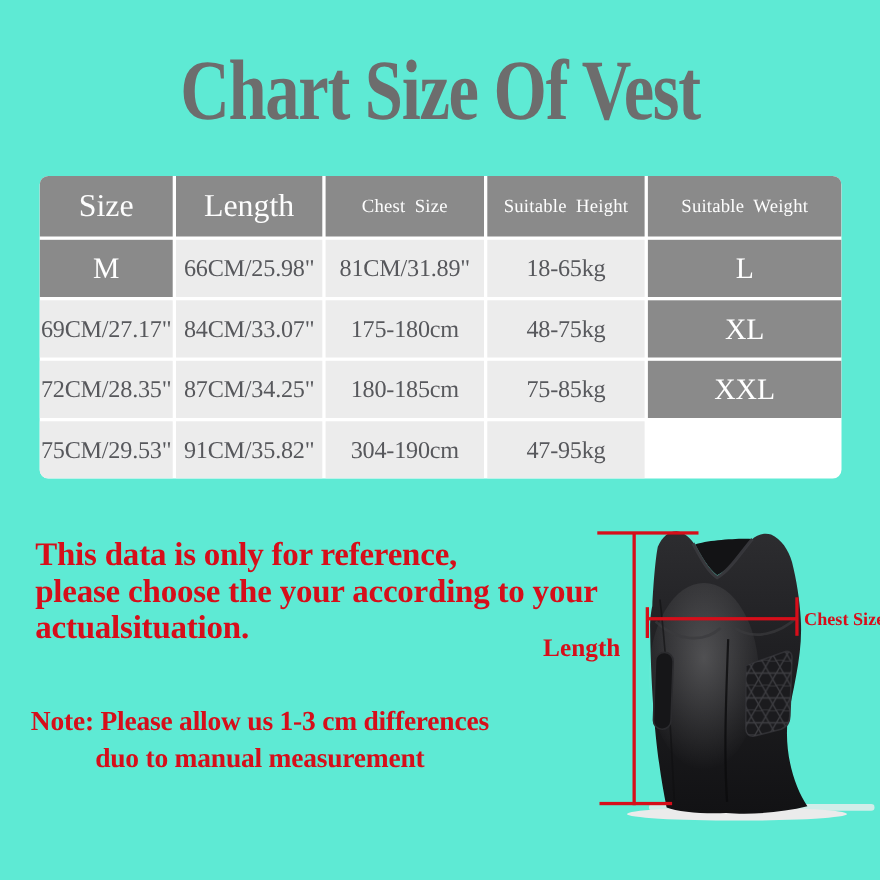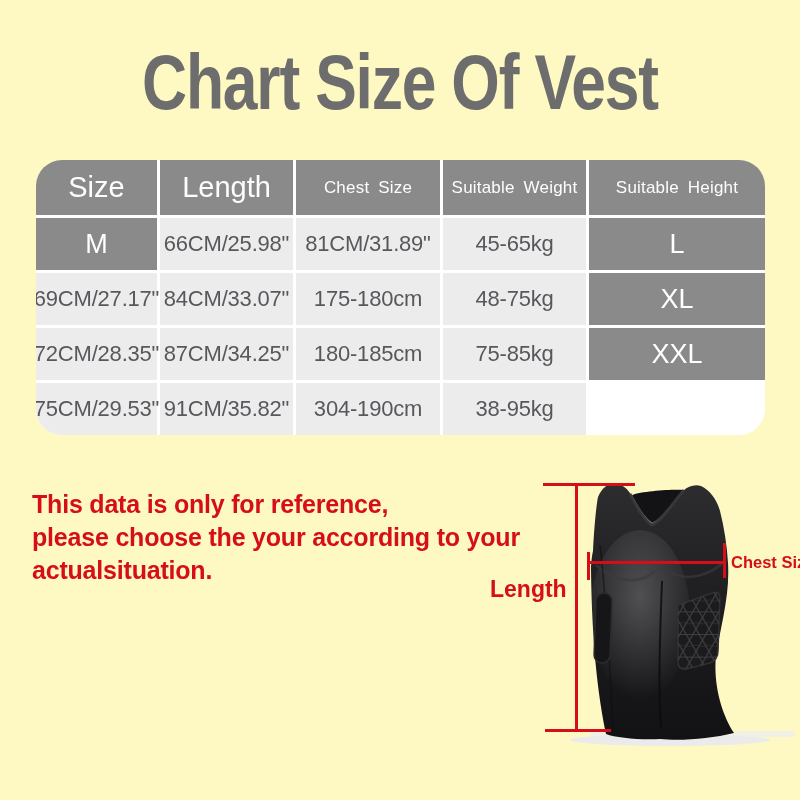--- a/index.html
+++ b/index.html
@@ -1,37 +1,37 @@
 <!DOCTYPE html>
 <html><head>
 <meta charset="utf-8">
 <style>
   html,body{margin:0;padding:0;background:#fff;}
-  .page{position:relative;width:800px;height:800px;background:#fef9c3;overflow:hidden;
-        font-family:Liberation Sans, sans-serif;}
+  .page{position:relative;width:800px;height:800px;background:#5eead4;overflow:hidden;
+        font-family:Liberation Serif, serif;}
 
   
   .title{position:absolute;top:34px;left:0;width:800px;height:96px;line-height:96px;
          text-align:center;font-size:78px;font-weight:700;color:#6d6d6d;
          letter-spacing:-1.5px;transform:scaleX(0.80);transform-origin:50% 50%;}
 
   
   .size-table{position:absolute;left:36px;top:160px;display:grid;
               grid-template-columns:121px 133px 144px 143px 176px;
               grid-template-rows:55px 52px 52px 52px 52px;
-              gap:3px;background:#ffffff;border-radius:26px;overflow:hidden;}
+              gap:3px;background:#ffffff;border-radius:8px;overflow:hidden;}
   .cell{display:flex;align-items:center;justify-content:center;text-align:center;}
   .head{background:#8a8a8a;color:#fdfdfd;}
   .head-big{font-size:29px;}
   .head-small{font-size:17px;word-spacing:4px;letter-spacing:0.2px;}
   .rowhead{background:#8a8a8a;color:#ffffff;font-size:27px;}
   .data{background:#ececec;color:#57585c;font-size:22px;letter-spacing:-0.2px;}
 
   
-  .ref-text{position:absolute;left:32px;top:488px;font-size:25px;font-weight:700;
+  .ref-text{position:absolute;left:32px;top:488px;font-size:30px;font-weight:700;
             color:#d60e1a;line-height:33px;letter-spacing:-0.2px;}
   .note-text{position:absolute;left:28px;top:640px;font-size:25px;font-weight:700;
              color:#d60e1a;line-height:33px;text-align:center;letter-spacing:-0.2px;}
 
   
   .vest-diagram{position:absolute;left:490px;top:460px;width:310px;height:310px;}
   .vest-svg{position:absolute;left:50px;top:5px;}
   .photo-shadow{position:absolute;left:100px;top:271px;width:205px;height:6px;
                 background:#ededed;border-radius:3px;opacity:.8;}
   .mline{position:absolute;background:#d60e1a;}
@@ -51,53 +51,57 @@
 
 <div class="page">
 
   <div class="title">Chart Size Of Vest</div>
 
   <div class="size-table">
 
     <div class="cell head head-big">Size</div>
     <div class="cell head head-big">Length</div>
     <div class="cell head head-small">Chest Size</div>
+    <div class="cell head head-small">Suitable Height</div>
     <div class="cell head head-small">Suitable Weight</div>
-    <div class="cell head head-small">Suitable Height</div>
 
     <div class="cell rowhead">M</div>
     <div class="cell data">66CM/25.98"</div>
     <div class="cell data">81CM/31.89"</div>
-    <div class="cell data">45-65kg</div>
+    <div class="cell data">18-65kg</div>
 
     <div class="cell rowhead">L</div>
     <div class="cell data">69CM/27.17"</div>
     <div class="cell data">84CM/33.07"</div>
     <div class="cell data">175-180cm</div>
     <div class="cell data">48-75kg</div>
 
     <div class="cell rowhead">XL</div>
     <div class="cell data">72CM/28.35"</div>
     <div class="cell data">87CM/34.25"</div>
     <div class="cell data">180-185cm</div>
     <div class="cell data">75-85kg</div>
 
     <div class="cell rowhead">XXL</div>
     <div class="cell data">75CM/29.53"</div>
     <div class="cell data">91CM/35.82"</div>
     <div class="cell data">304-190cm</div>
-    <div class="cell data">38-95kg</div>
+    <div class="cell data">47-95kg</div>
   </div>
 
   <div class="ref-text">
     <div>This data is only for reference,</div>
     <div>please choose the your according to your</div>
     <div>actualsituation.</div>
   </div>
 
+  <div class="note-text">
+    <div>Note: Please allow us 1-3 cm differences</div>
+    <div>duo to manual measurement</div>
+  </div>
 
   <div class="vest-diagram">
 
     <div class="photo-shadow"></div>
 
     <svg class="vest-svg" width="260" height="290" viewBox="0 0 260 290">
       <defs>
         <linearGradient id="bodyGrad" x1="0" y1="0" x2="0" y2="1">
           <stop offset="0" stop-color="#2d2d30"></stop>
           <stop offset="0.4" stop-color="#202023"></stop>

